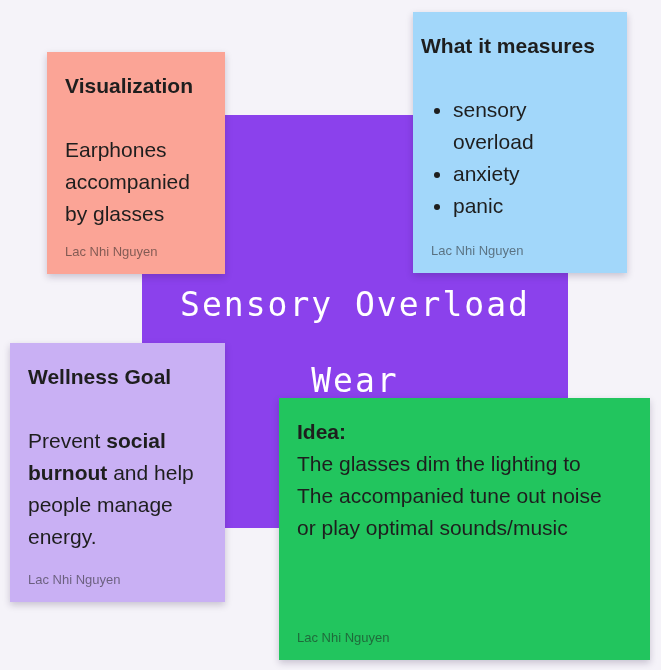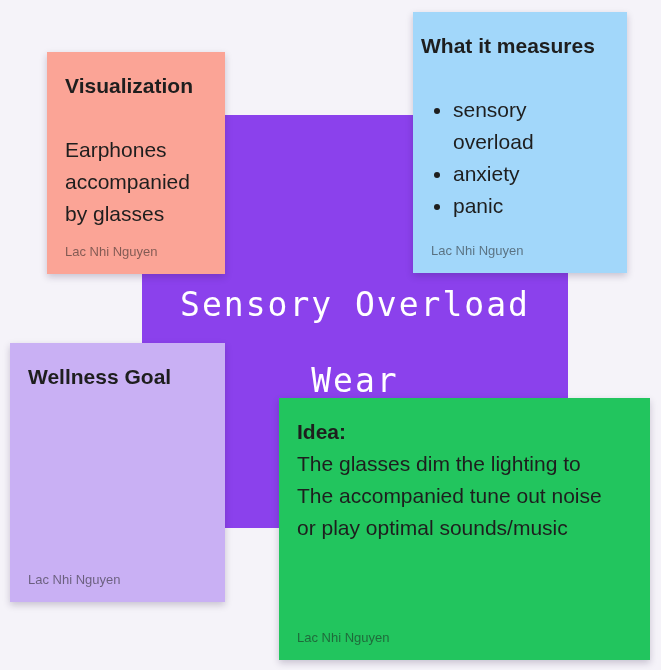--- a/index.html
+++ b/index.html
@@ -104,20 +104,21 @@
     <ul>
       <li>sensory overload</li>
       <li>anxiety</li>
       <li>panic</li>
     </ul>
     <div class="author">Lac Nhi Nguyen</div>
   </div>
 
   <div class="note note-wellness">
     <h2>Wellness Goal</h2>
+    <p><span>Prevent </span><span class="bold">social burnout</span><span> and help people manage energy.</span></p>
     <div class="author">Lac Nhi Nguyen</div>
   </div>
 
   <div class="note note-idea">
     <h2 class="tight">Idea:</h2>
     <p>
       <span class="line">The glasses dim the lighting to</span>
     </p>
     <p class="para-gap">
       <span class="line">The accompanied tune out noise</span>

